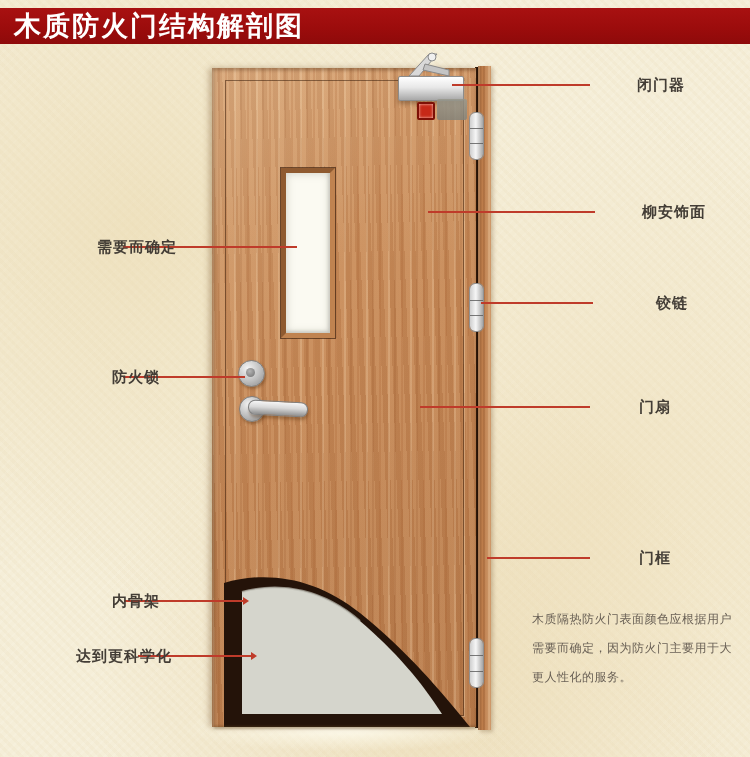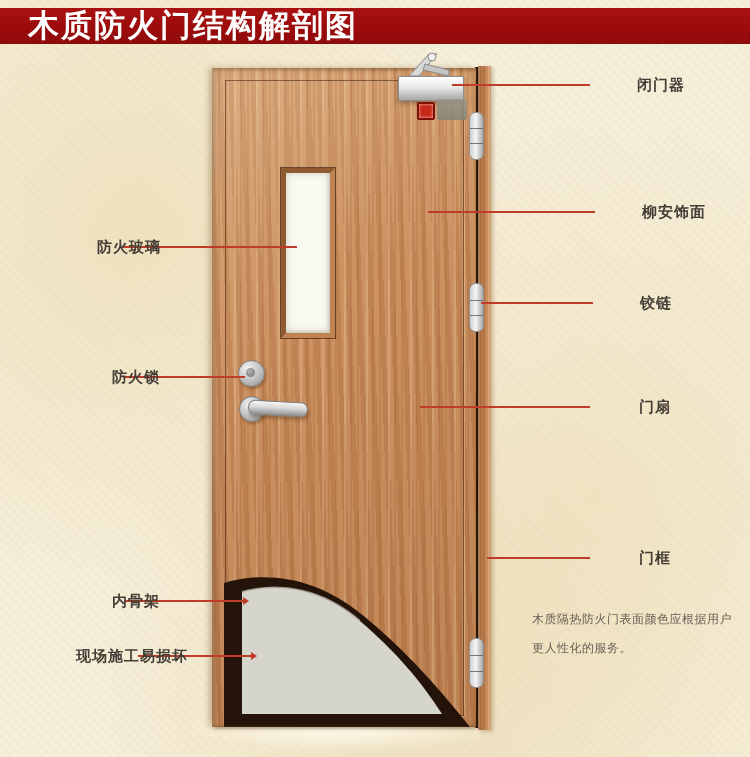--- a/index.html
+++ b/index.html
@@ -14,22 +14,22 @@
       repeating-linear-gradient(45deg, rgba(214,186,130,.07) 0 3px, rgba(0,0,0,0) 3px 7px),
       repeating-linear-gradient(-45deg, rgba(255,255,250,.10) 0 2px, rgba(0,0,0,0) 2px 6px);
   }
   
   .banner{
     position:absolute;left:0;top:8px;width:750px;height:36px;
     background:linear-gradient(180deg,#a81111,#9c0c0c 55%,#8e0a0a);
     display:flex;align-items:center;
   }
   .banner span{
-    color:#ffffff;font-size:31px;font-weight:bold;letter-spacing:2px;
-    padding-left:28px;white-space:nowrap;
+    color:#ffffff;font-size:27px;font-weight:bold;letter-spacing:2px;
+    padding-left:14px;white-space:nowrap;
   }
   
   .wood{
     background-color:#c78a58;
     background-image:
       repeating-linear-gradient(90deg,
         rgba(255,230,195,.22) 0 2px, rgba(0,0,0,0) 2px 6px,
         rgba(151,86,42,.20) 6px 8px, rgba(0,0,0,0) 8px 13px,
         rgba(173,104,56,.28) 13px 15px, rgba(0,0,0,0) 15px 22px),
       repeating-linear-gradient(88deg,
@@ -196,29 +196,30 @@
   <div class="ann-line" style="left:123px;top:376px;width:122px;"></div>
   <div class="ann-line arrow" style="left:124px;top:600px;width:120px;"></div>
   <div class="ann-line arrow" style="left:138px;top:655px;width:114px;"></div>
 
   <div class="ann-line" style="left:452px;top:84px;width:138px;"></div>
   <div class="ann-line" style="left:428px;top:211px;width:167px;"></div>
   <div class="ann-line" style="left:481px;top:302px;width:112px;"></div>
   <div class="ann-line" style="left:420px;top:406px;width:170px;"></div>
   <div class="ann-line" style="left:487px;top:557px;width:103px;"></div>
 
-  <div class="ann-label" style="left:57px;top:238px;">防火玻璃</div>
+  <div class="ann-label" style="left:57px;top:238px;">需要而确定</div>
   <div class="ann-label" style="left:72px;top:368px;">防火锁</div>
   <div class="ann-label" style="left:72px;top:592px;">内骨架</div>
-  <div class="ann-label" style="left:36px;top:647px;">现场施工易损坏</div>
+  <div class="ann-label" style="left:36px;top:647px;">达到更科学化</div>
 
   <div class="ann-label" style="left:597px;top:76px;">闭门器</div>
   <div class="ann-label" style="left:602px;top:203px;">柳安饰面</div>
-  <div class="ann-label" style="left:600px;top:294px;">铰链</div>
+  <div class="ann-label" style="left:616px;top:294px;">铰链</div>
   <div class="ann-label" style="left:599px;top:398px;">门扇</div>
   <div class="ann-label" style="left:599px;top:549px;">门框</div>
 
   <div class="description">
     <div>木质隔热防火门表面颜色应根据用户</div>
+    <div>需要而确定，因为防火门主要用于大</div>
     <div>更人性化的服务。</div>
   </div>
 
 </div>
 
 </body></html>

